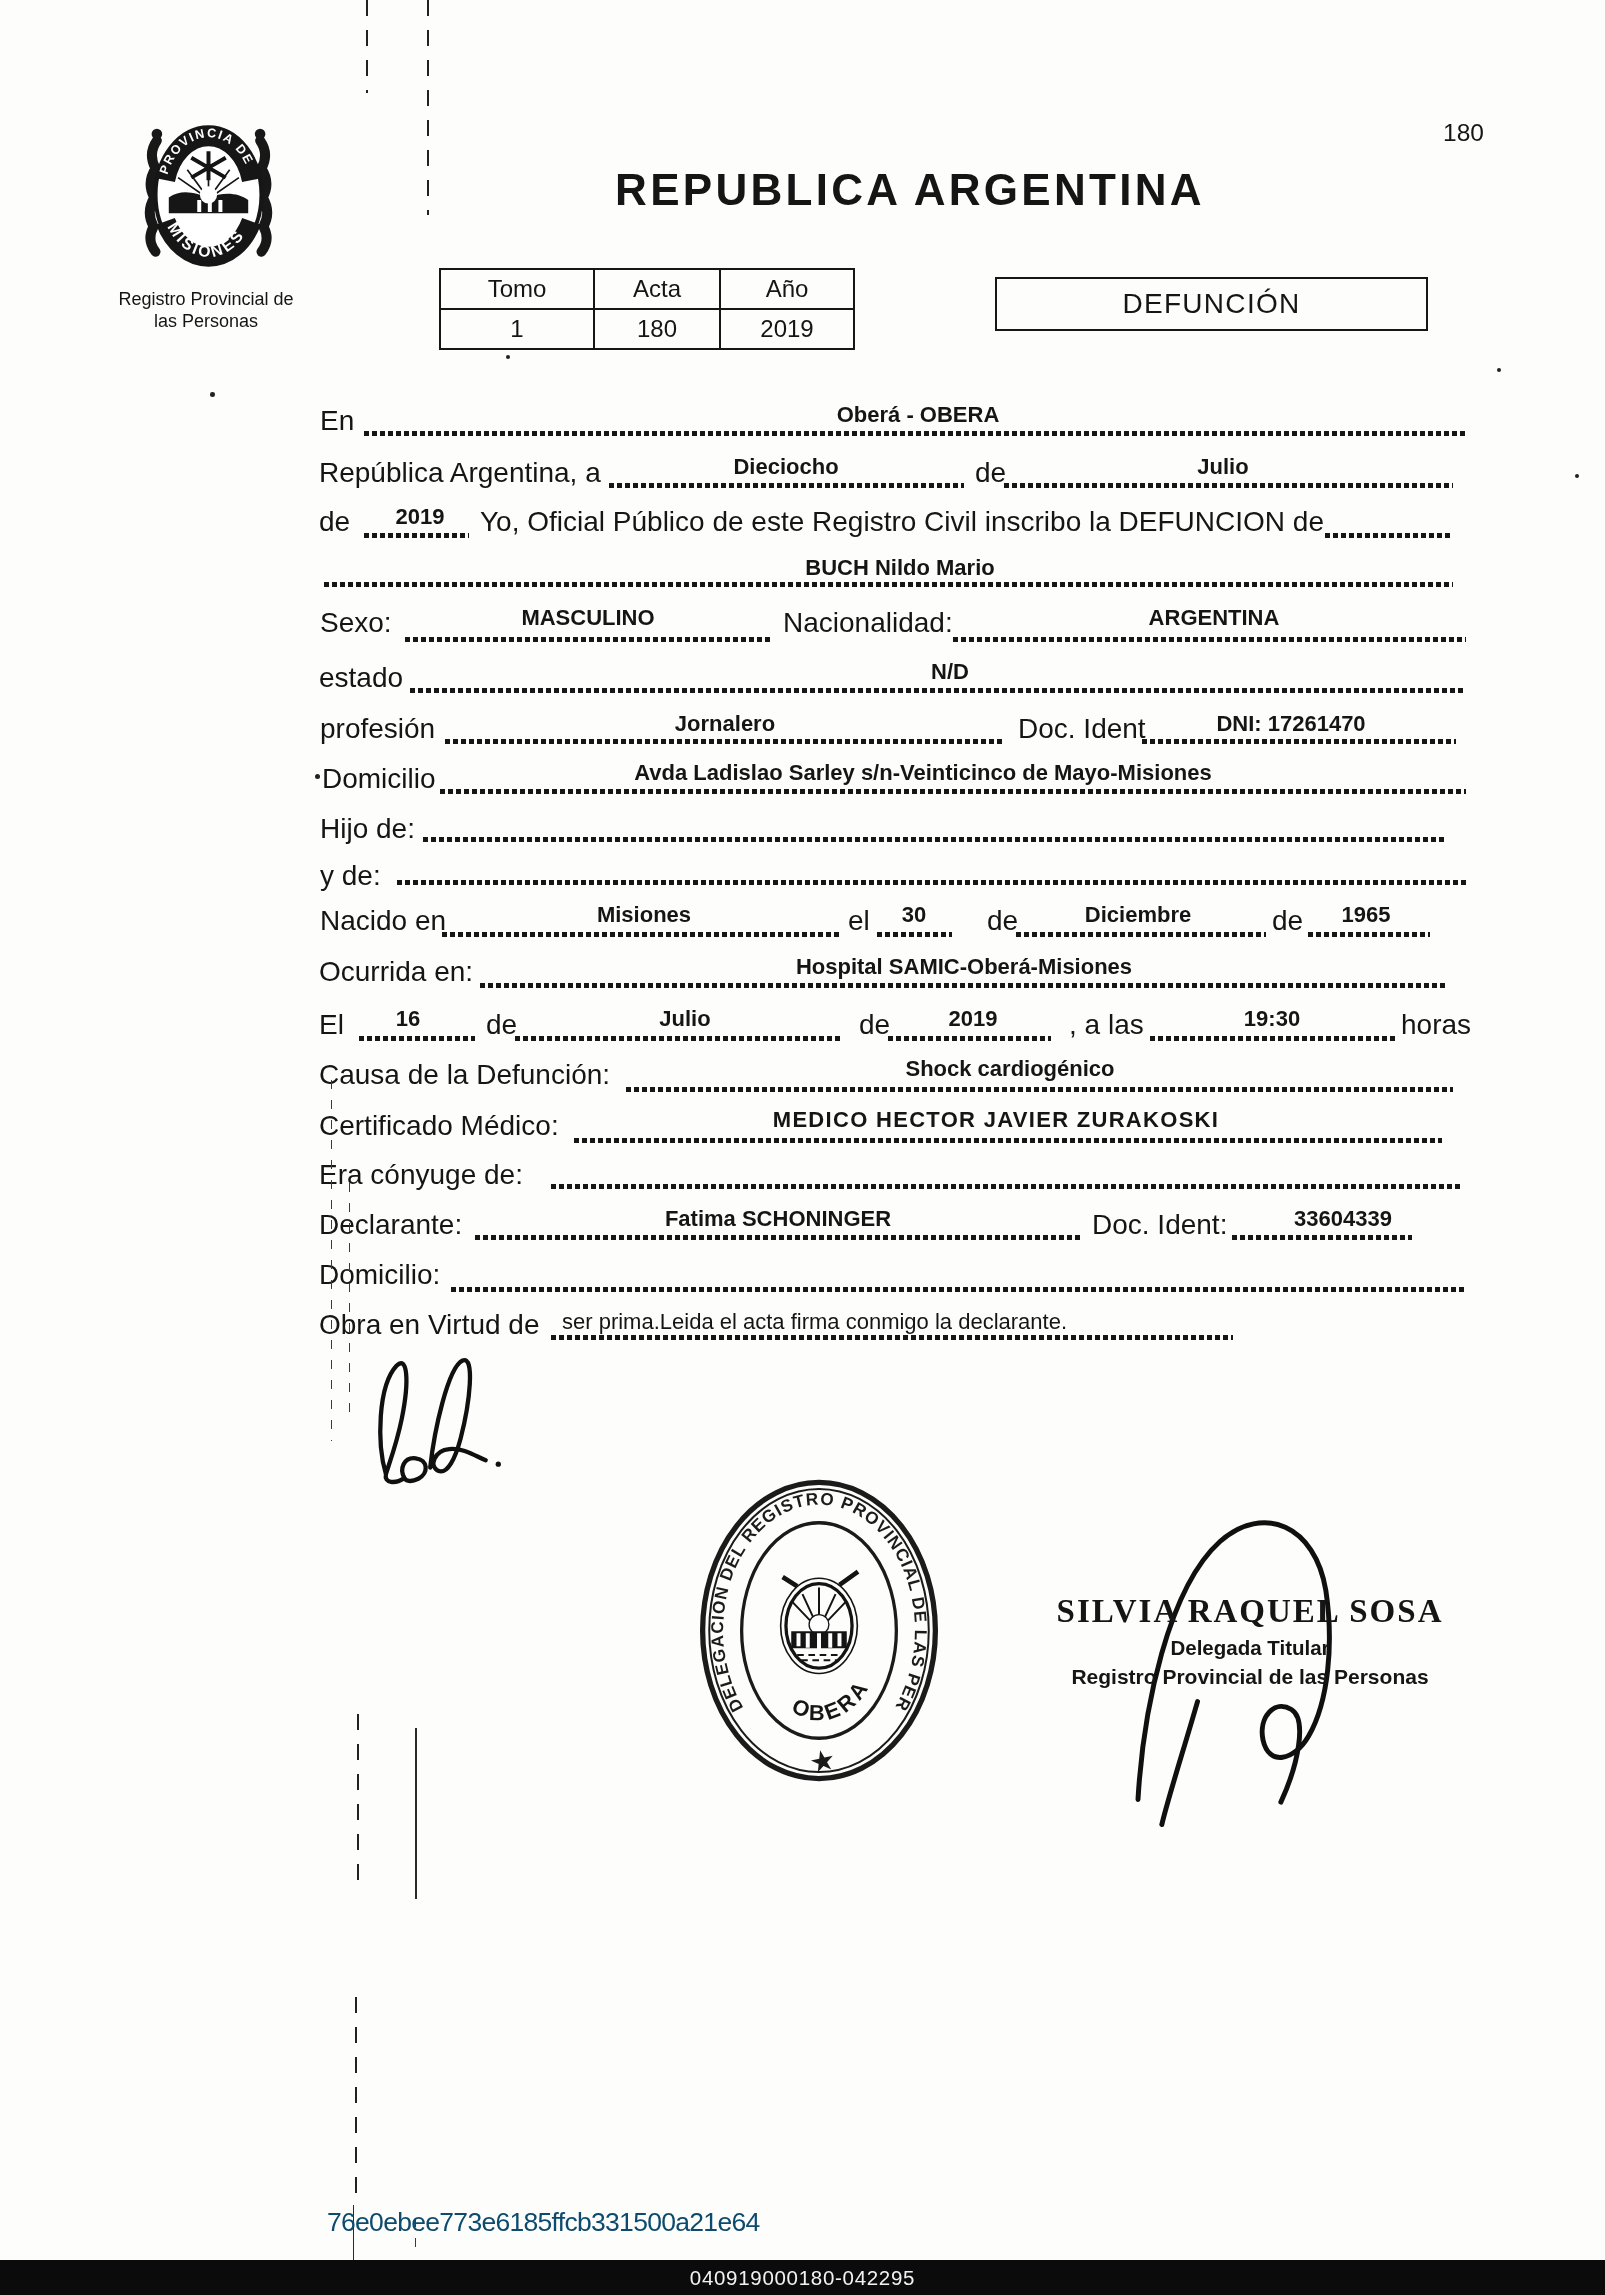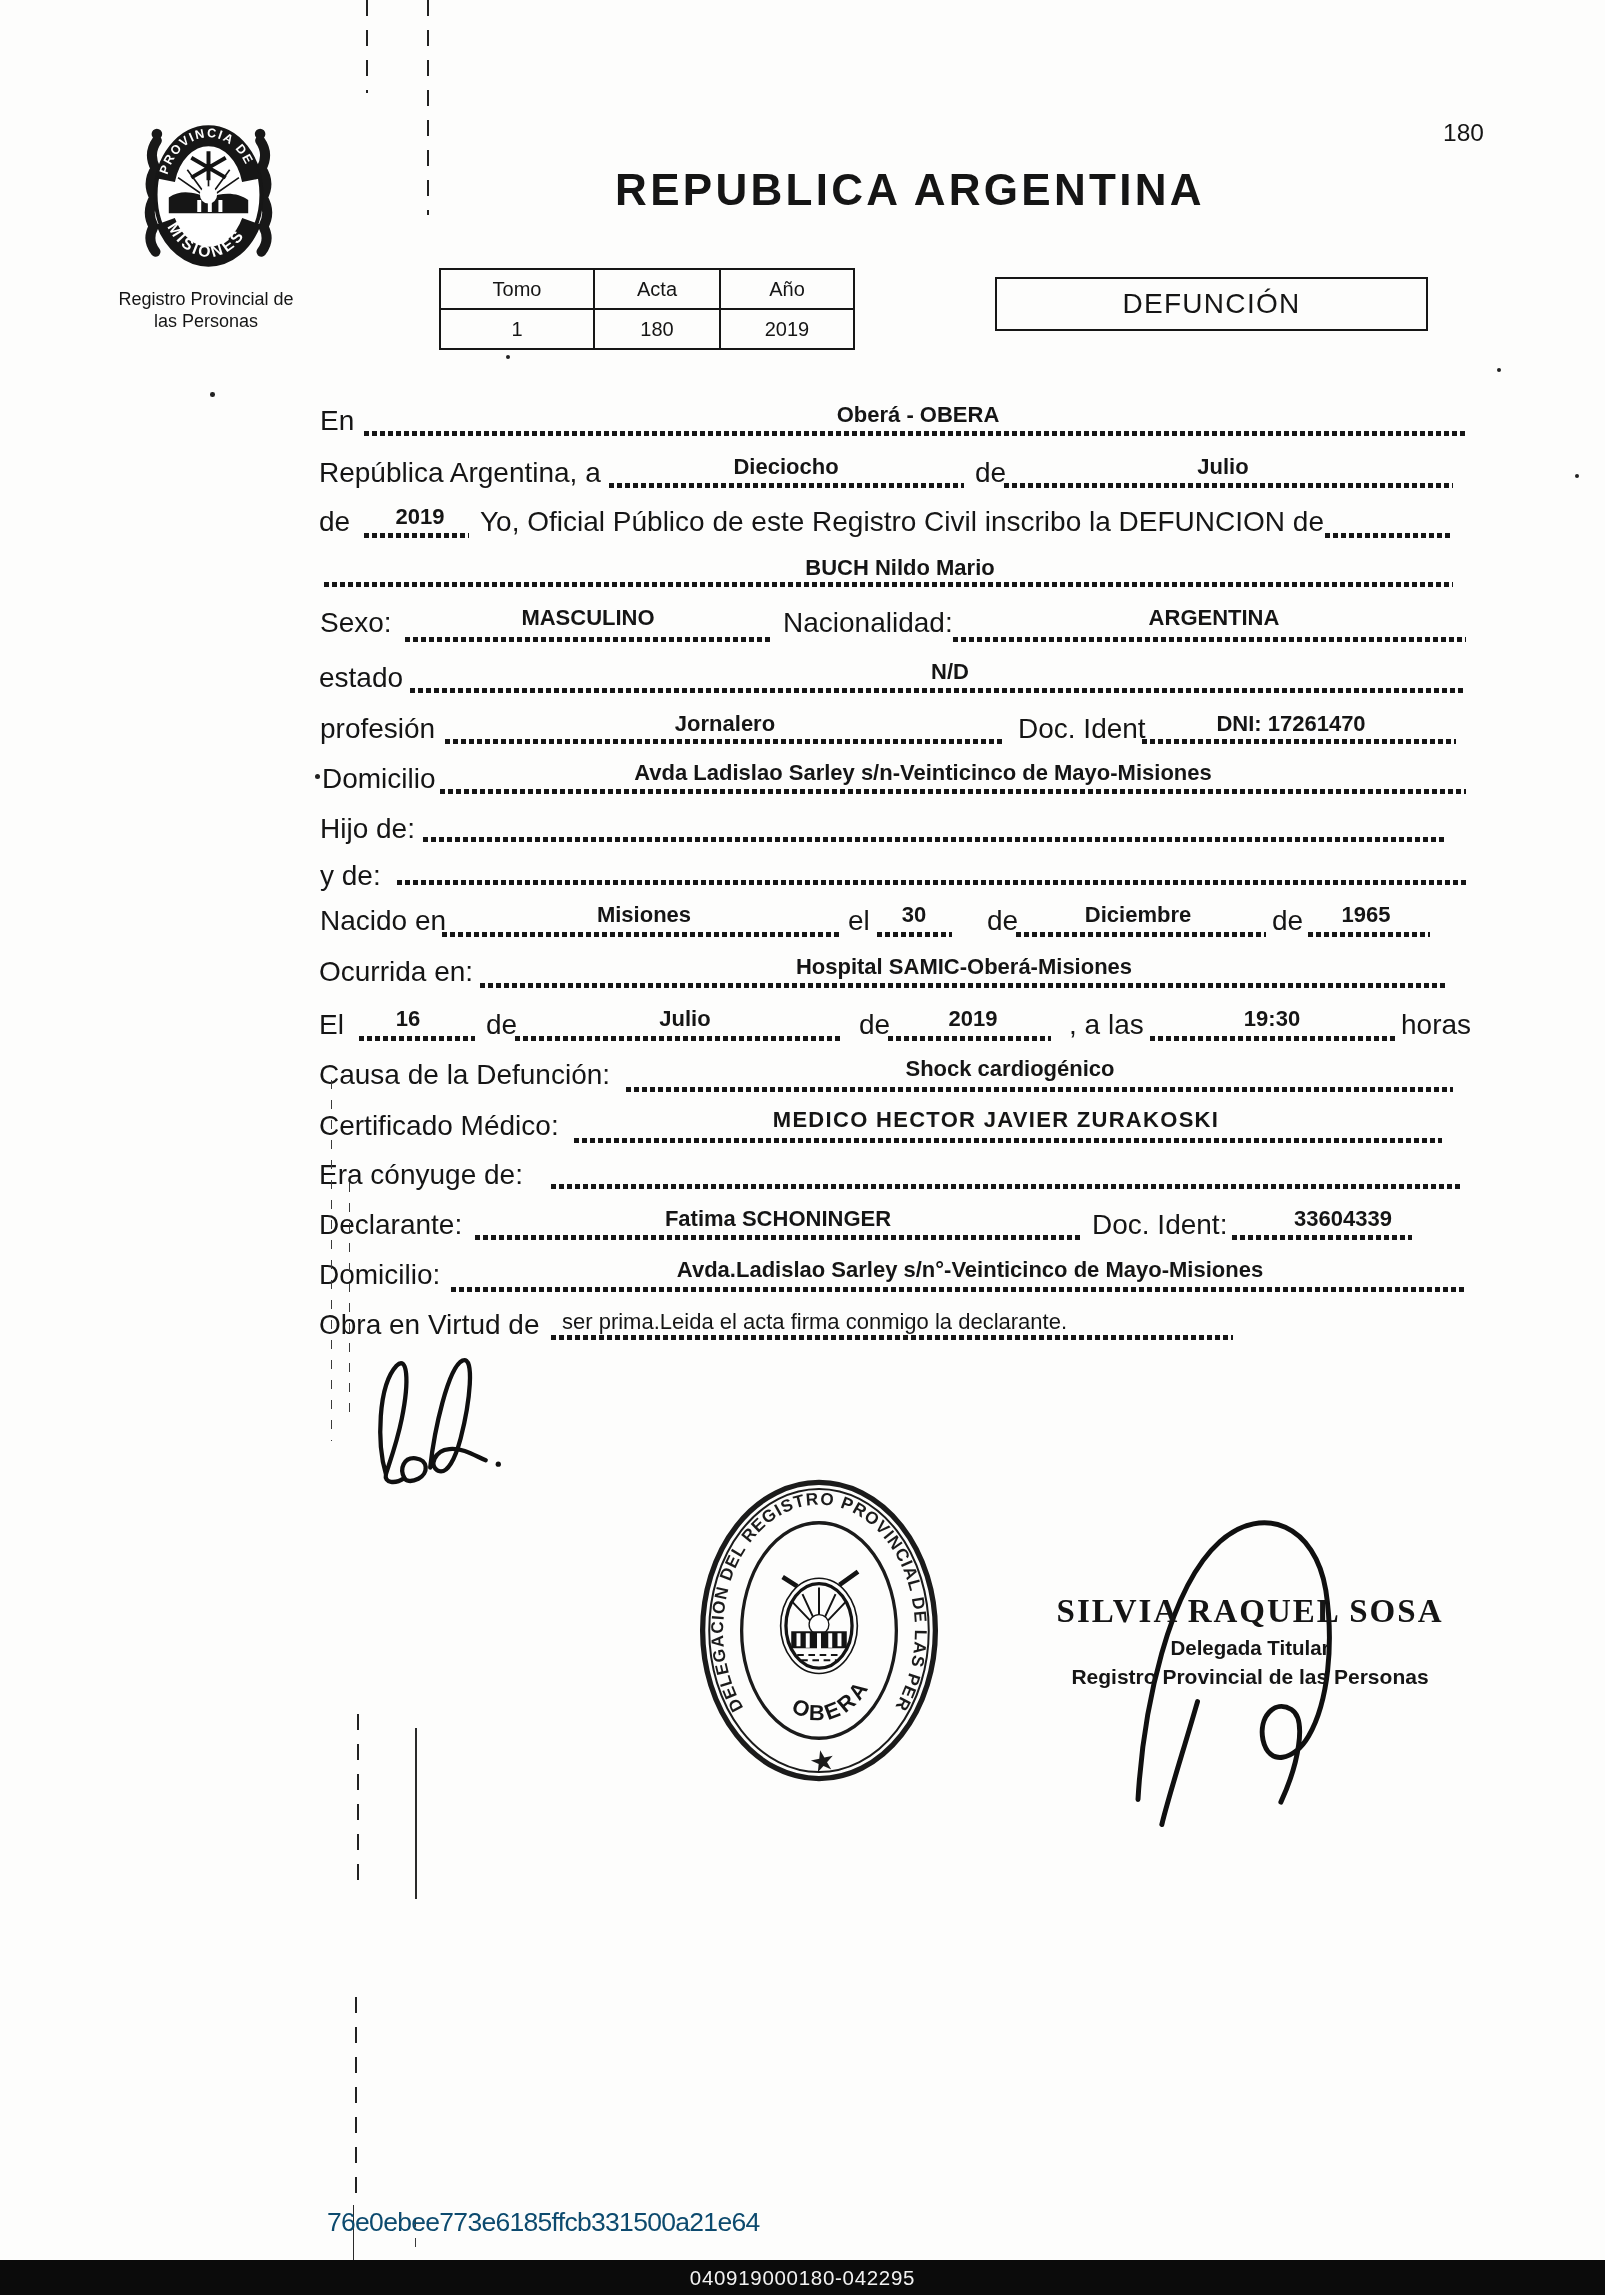--- a/index.html
+++ b/index.html
@@ -15,21 +15,21 @@
   .vdash2{position:absolute;width:1.3px;
         background:repeating-linear-gradient(180deg,#3a3a3a 0 9.3px,transparent 9.3px 20px);}
   .vsolid{position:absolute;width:2px;background:#2a2a2a;}
   .speck{position:absolute;background:#222;border-radius:50%;}
   .title{position:absolute;left:910px;top:165px;transform:translateX(-50%);
          font-size:44px;font-weight:700;letter-spacing:3.3px;white-space:nowrap;}
   .pageno{position:absolute;left:1443px;top:119px;font-size:24.5px;}
   .caption{position:absolute;left:206px;transform:translateX(-50%);font-size:18px;white-space:nowrap;}
   .acta{position:absolute;left:439px;top:268px;width:408px;border:2.6px solid #161616;
         border-collapse:collapse;table-layout:fixed;}
-  .acta td{border:2px solid #161616;text-align:center;font-size:20px;height:38px;padding:0;}
+  .acta td{border:2px solid #161616;text-align:center;font-size:24px;height:38px;padding:0;}
   .defbox{position:absolute;left:995px;top:277px;width:429px;height:50px;border:2.6px solid #161616;
         display:flex;align-items:center;justify-content:center;font-size:28px;letter-spacing:1.3px;}
   .offname{position:absolute;left:1250px;transform:translateX(-50%);white-space:nowrap;
         font-family:"Liberation Serif",serif;font-weight:700;}
   .hash{position:absolute;left:327px;top:2207px;font-size:26.5px;letter-spacing:-0.7px;color:#0c4a6e;}
   .fbar{position:absolute;left:0;top:2260px;width:1605px;height:35px;background:#0b0b0b;
         display:flex;align-items:center;justify-content:center;}
   .fbar span{color:#f2f2f2;font-size:20.5px;letter-spacing:0.7px;}
   svg{position:absolute;}
   svg text{font-family:"Liberation Sans",sans-serif;}
@@ -177,21 +177,20 @@
   <div class="dots" style="left:551px;top:1184px;width:909px"></div>
 
   <span class="lbl" style="left:319px;top:1209px">Declarante:</span>
   <span class="val" style="left:778px;top:1206px">Fatima SCHONINGER</span>
   <span class="lbl" style="left:1092px;top:1209px">Doc. Ident:</span>
   <span class="val" style="left:1343px;top:1206px">33604339</span>
   <div class="dots" style="left:475px;top:1235px;width:605px"></div>
   <div class="dots" style="left:1232px;top:1235px;width:180px"></div>
 
   <span class="lbl" style="left:319px;top:1259px">Domicilio:</span>
-  <span class="val" style="left:970px;top:1257px">Avda.Ladislao Sarley s/n°-Veinticinco de Mayo-Misiones</span>
   <div class="dots" style="left:451px;top:1287px;width:1014px"></div>
 
   <span class="lbl" style="left:319px;top:1309px">Obra en Virtud de</span>
   <span class="vall" style="left:562px;top:1309px">ser prima.Leida el acta firma conmigo la declarante.</span>
   <div class="dots" style="left:551px;top:1335px;width:682px"></div>
 
   <svg style="left:366px;top:1338px" width="139" height="152" viewBox="0 0 210 230">
     <g fill="none" stroke="#101010" stroke-width="6.5" stroke-linecap="round">
       <path d="M30,206 C16,160 18,72 46,42 C62,26 66,62 54,122 C46,162 32,198 30,206 C27,220 44,221 58,212"></path>
       <path d="M58,212 C50,198 57,180 75,182 C94,184 95,205 79,213 C67,219 60,216 58,212"></path>

